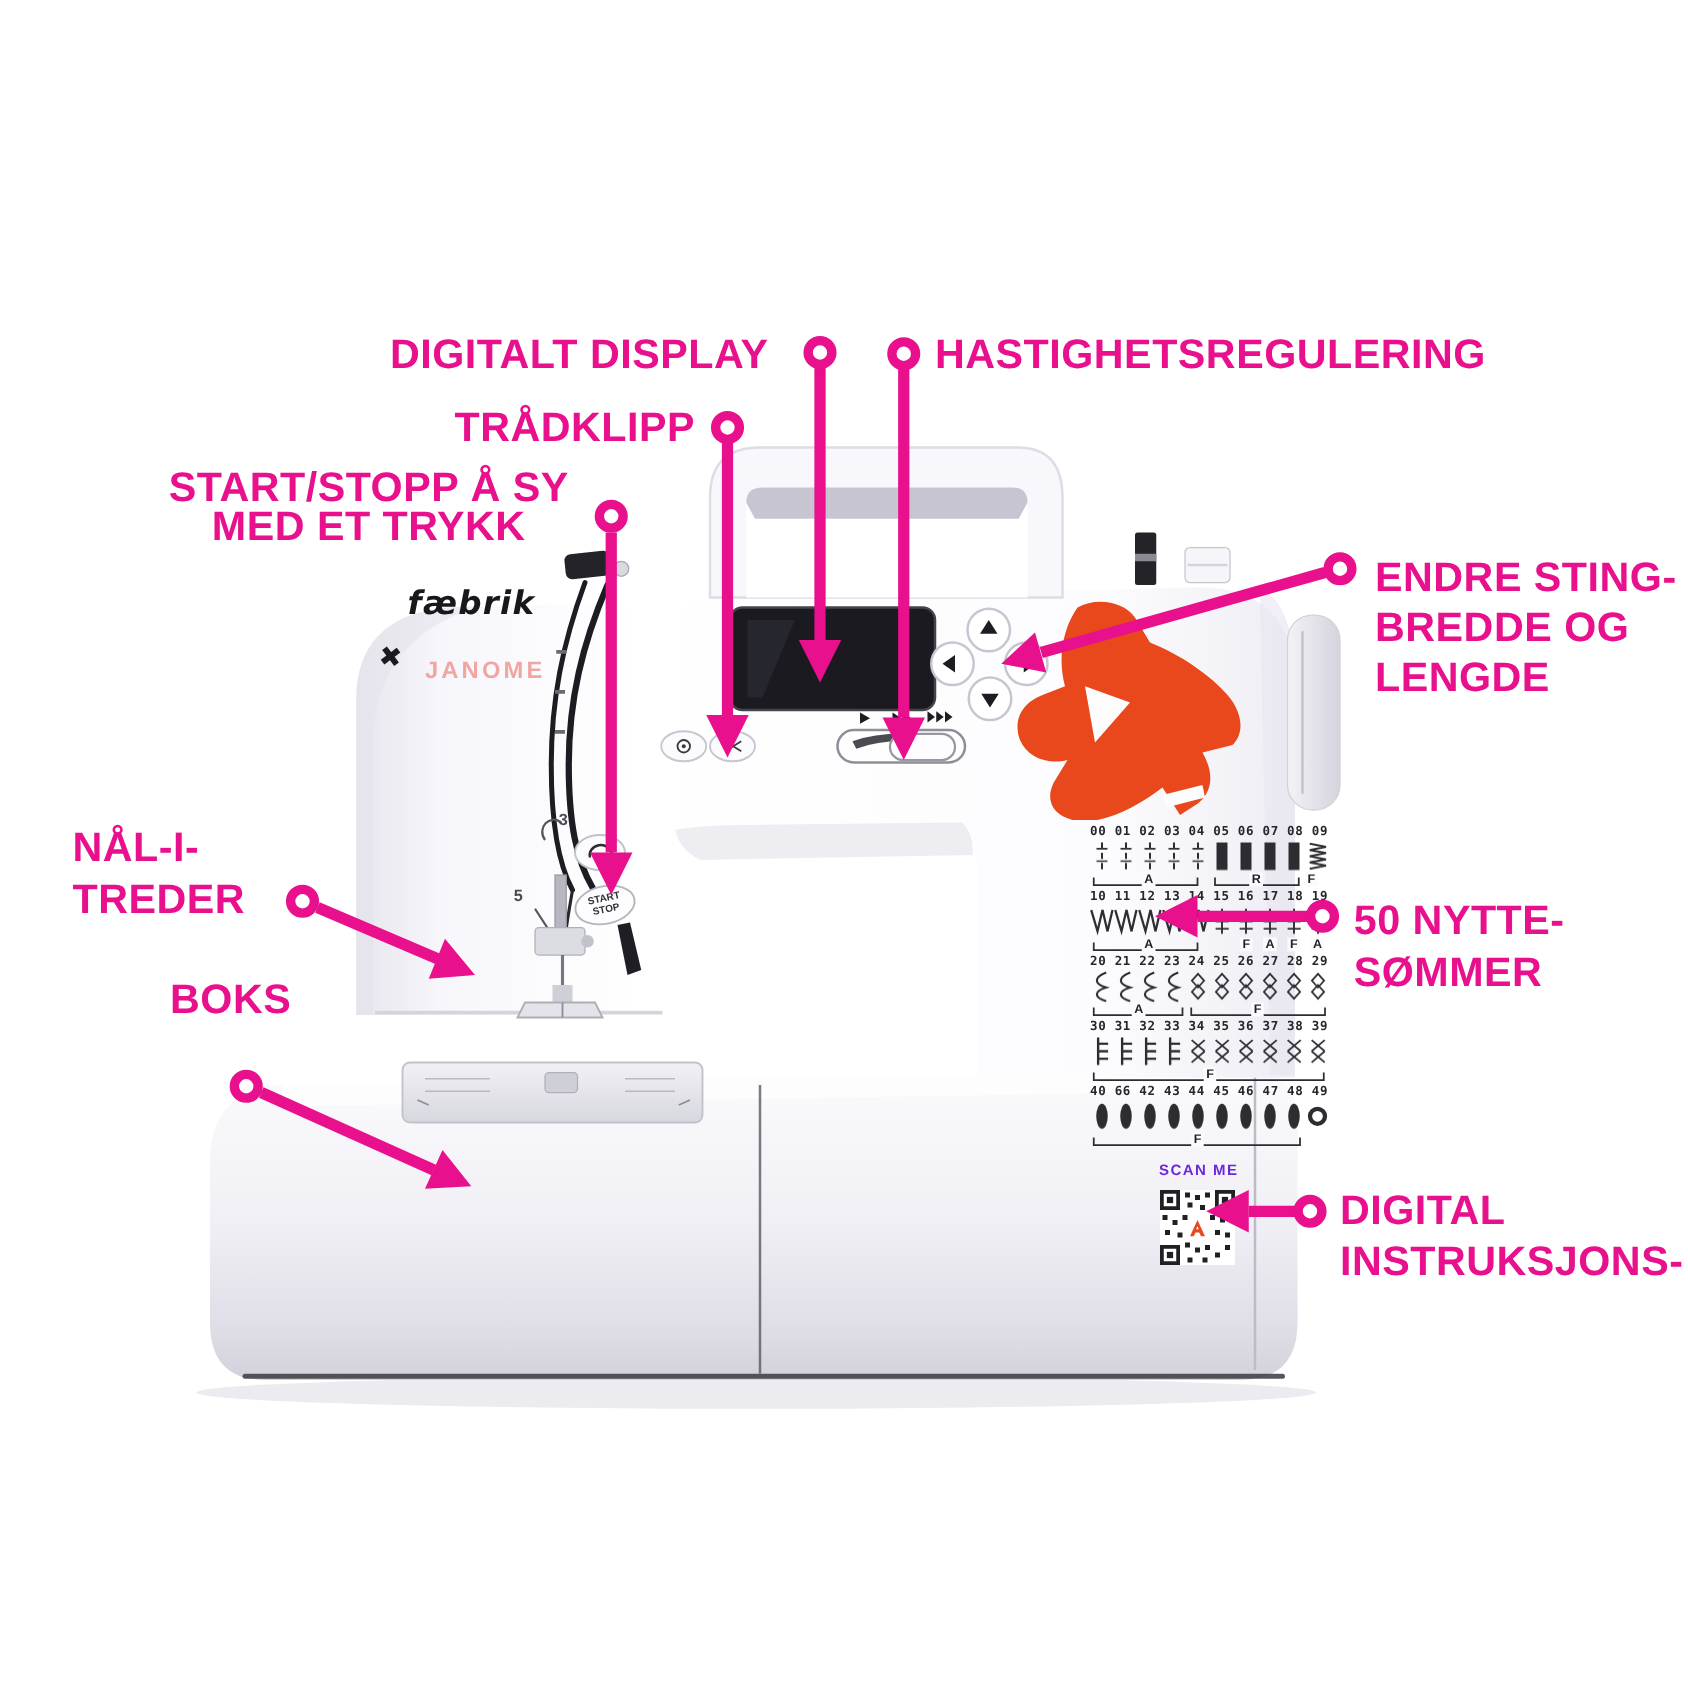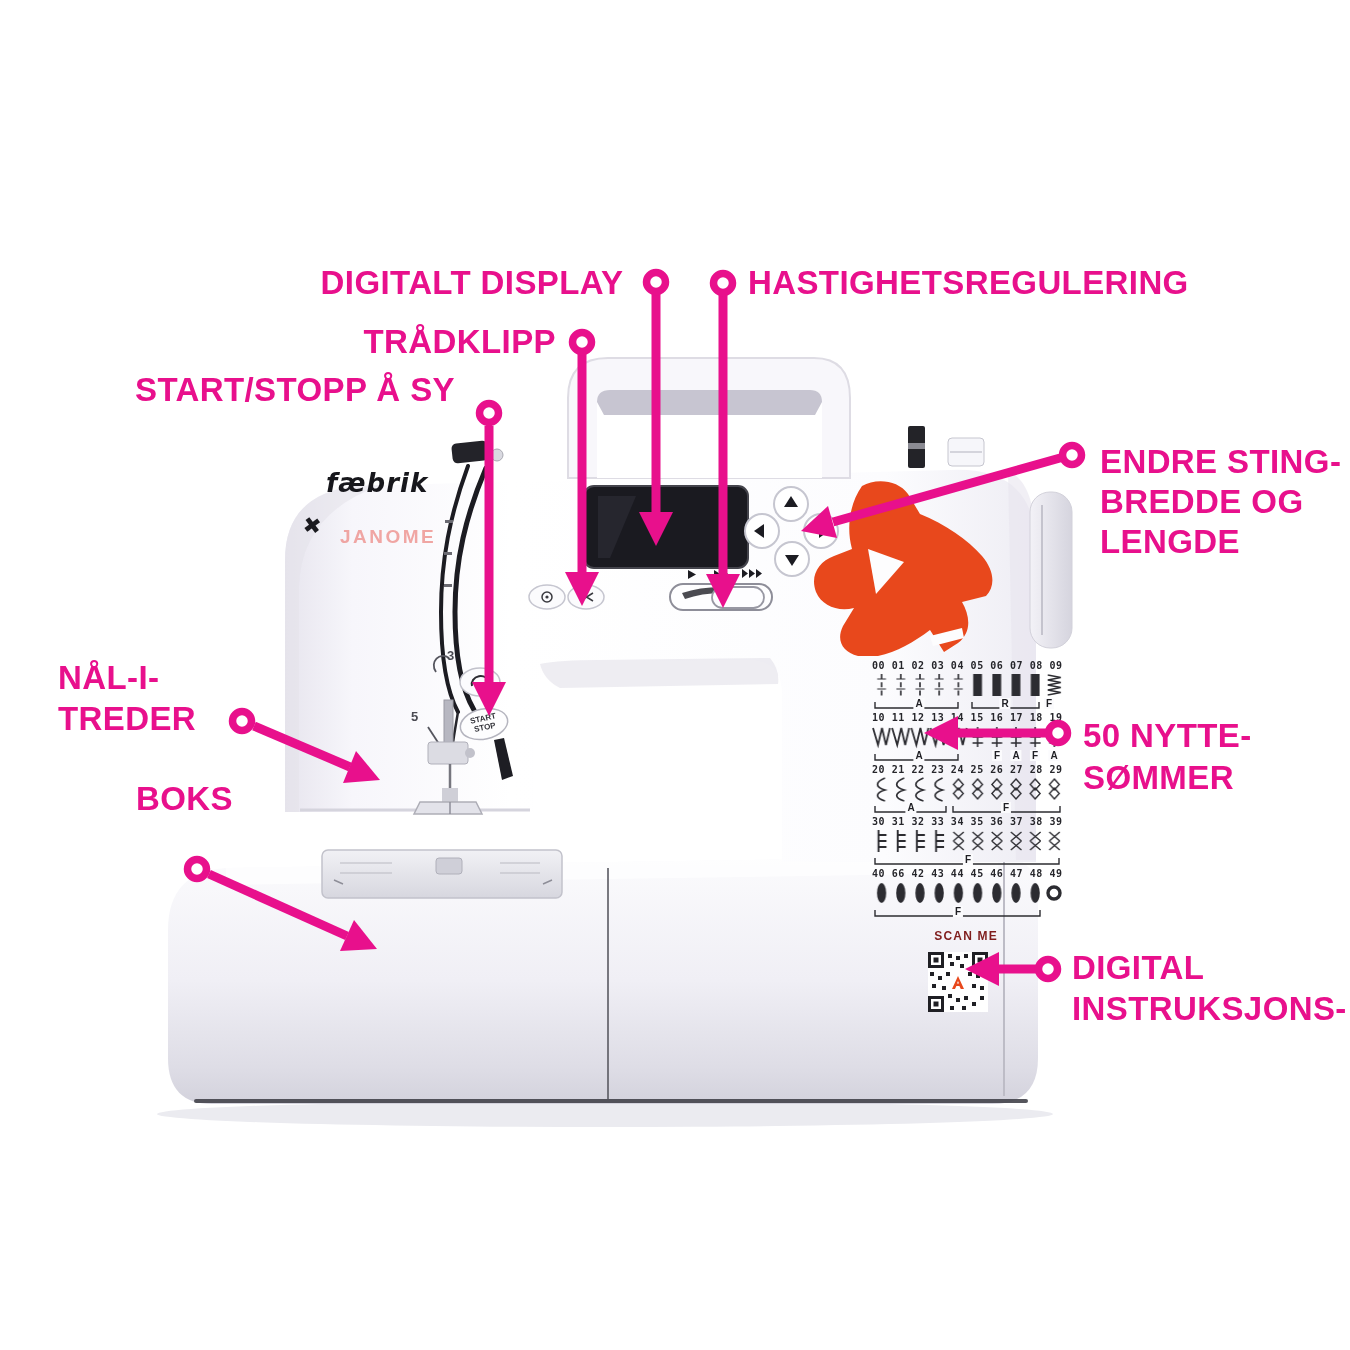--- a/index.html
+++ b/index.html
@@ -205,21 +205,21 @@
   <div class="mtext" style="left:340px;top:526px;font:800 19px 'Liberation Sans',sans-serif;letter-spacing:2.5px;color:#ee8f8b;opacity:.78">JANOME</div>
 
   <div class="mtext" style="left:447px;top:648px;font:700 13px 'Liberation Sans',sans-serif;color:#4a4a52">3</div>
   <div class="mtext" style="left:411px;top:709px;font:700 13px 'Liberation Sans',sans-serif;color:#4a4a52">5</div>
 
   <div class="mtext" style="left:458px;top:714px;width:52px;text-align:center;font:700 8px/9px 'Liberation Sans',sans-serif;color:#33333a;transform:rotate(-12deg)">
     <div>START</div>
     <div>STOP</div>
   </div>
 
-  <div class="mtext" style="left:920px;top:929px;width:78px;text-align:right;font:800 12px 'Liberation Sans',sans-serif;letter-spacing:1.2px;color:#7f1d1d">SCAN ME</div>
+  <div class="mtext" style="left:920px;top:929px;width:78px;text-align:center;font:800 12px 'Liberation Sans',sans-serif;letter-spacing:1.2px;color:#6d28d9">SCAN ME</div>
 
   <div class="chart">
 
     <div class="nums" style="top:0">00 01 02 03 04 05 06 07 08 09</div>
     <svg class="rowsvg" style="top:12px" width="192" height="40">
       <defs>
         <pattern id="r1a" width="19.2" height="26" patternUnits="userSpaceOnUse">
           <path d="M9.6,2 V24" stroke="#2c2c31" stroke-width="1.6" stroke-dasharray="5 3.2" fill="none"></path>
           <path d="M5.2,7 H14 M5.2,17 H14" stroke="#2c2c31" stroke-width="1.2"></path>
         </pattern>
@@ -335,28 +335,29 @@
       <circle cx="582" cy="342" r="9.5"></circle>
       <circle cx="489" cy="413" r="9.5"></circle>
       <circle cx="1072" cy="455" r="9.5"></circle>
       <circle cx="242" cy="721" r="9.5"></circle>
       <circle cx="197" cy="869" r="9.5"></circle>
       <circle cx="1058" cy="733" r="9.5"></circle>
       <circle cx="1048" cy="969" r="9.5"></circle>
     </g>
   </svg>
 
-  <div class="ann" style="left:312px;top:264px;width:320px;text-align:center">DIGITALT DISPLAY</div>
+  <div class="ann" style="left:312px;top:264px;width:320px;text-align:left">DIGITALT DISPLAY</div>
 
   <div class="ann" style="left:748px;top:264px">HASTIGHETSREGULERING</div>
 
   <div class="ann" style="left:312px;top:323px;width:244px;text-align:right">TRÅDKLIPP</div>
 
   <div class="ann" style="left:120px;top:374px;width:350px;text-align:center;line-height:31px">
     <div>START/STOPP Å SY</div>
+    <div>MED ET TRYKK</div>
   </div>
 
   <div class="ann" style="left:1100px;top:442px;line-height:40px">
     <div>ENDRE STING-</div>
     <div>BREDDE OG</div>
     <div>LENGDE</div>
   </div>
 
   <div class="ann" style="left:58px;top:657px;width:170px;text-align:left;line-height:41px">
     <div>NÅL-I-</div>

